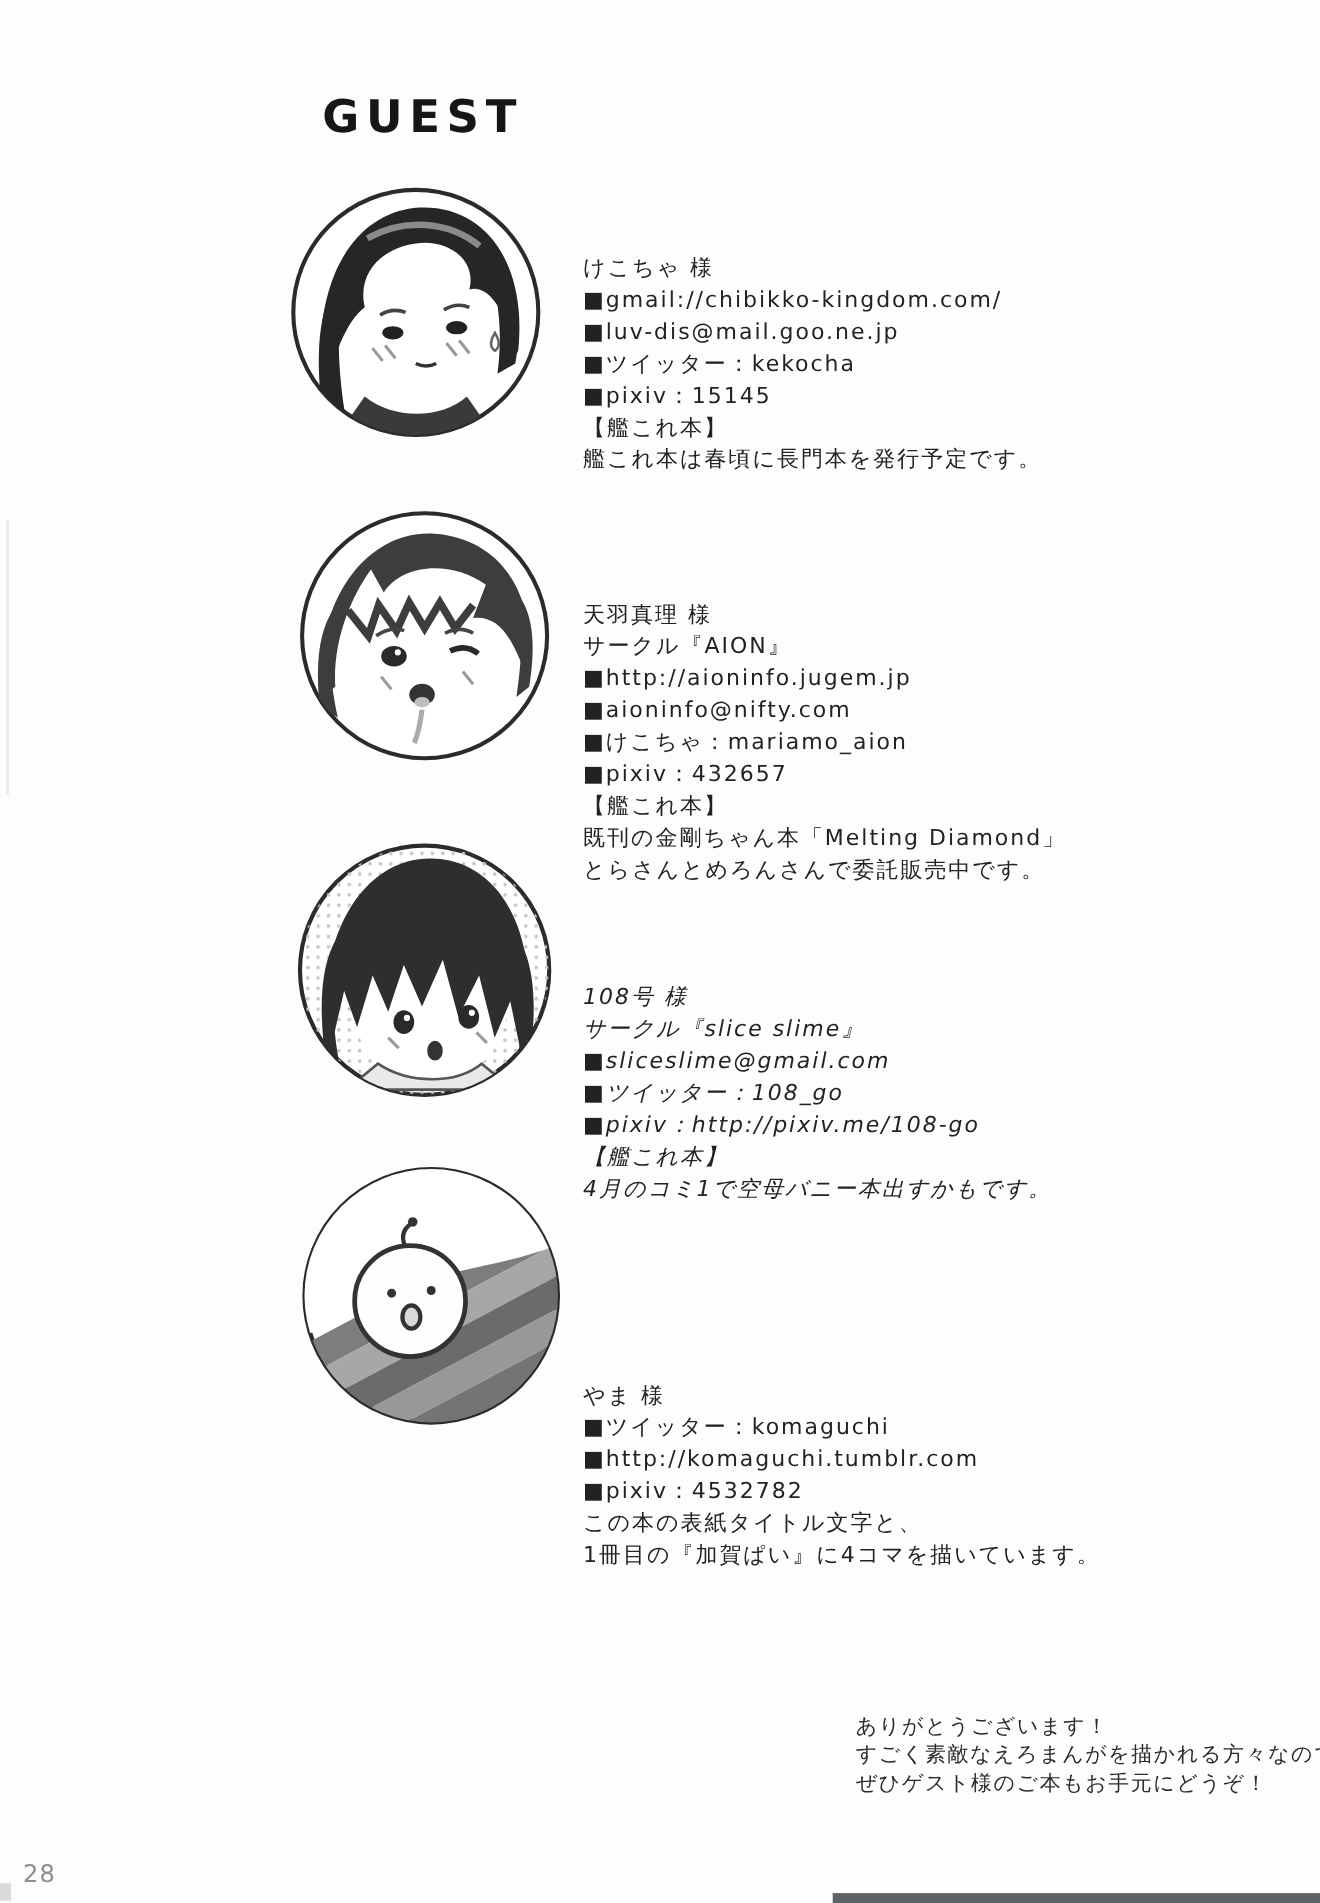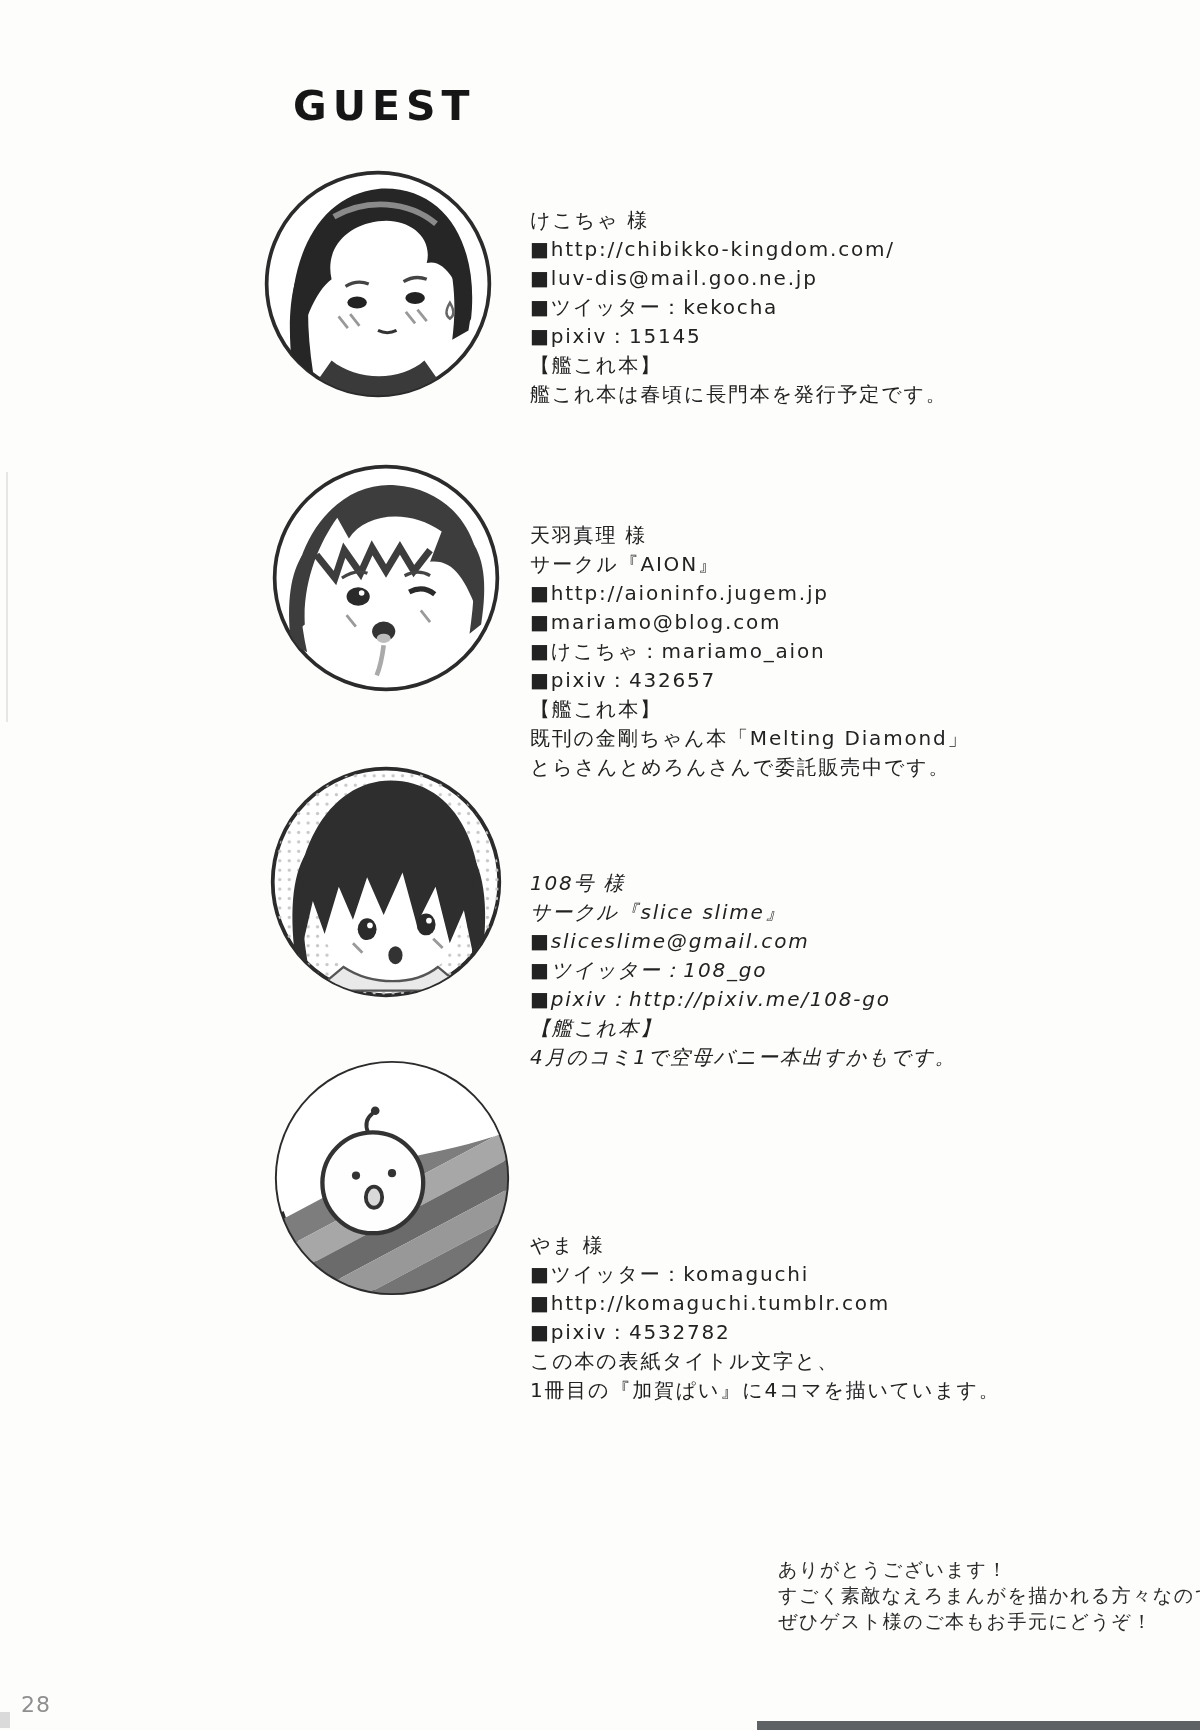--- a/index.html
+++ b/index.html
@@ -11,21 +11,21 @@
     overflow:hidden;
     font-family:"DejaVu Sans","Liberation Sans",sans-serif;
     color:#1e1e1e;
   }
   .title{
     position:absolute;left:293px;top:82px;margin:0;
     font-size:41px;font-weight:bold;letter-spacing:6px;color:#161616;
   }
   .avatar{position:absolute;}
   .avatar svg{display:block;width:100%;height:100%;}
-  .lines{position:absolute;}
+  .lines{position:absolute;margin-top:23px;}
   .gname,.gline{
     height:29px;line-height:29px;
     font-size:20px;letter-spacing:1.8px;
     white-space:nowrap;color:#222;
   }
   .g1-lines{left:530px;top:206px;}
   .g2-lines{left:530px;top:521px;}
   .g3-lines{left:530px;top:869px;font-style:italic;}
   .g4-lines{left:530px;top:1231px;}
   .av1{left:262px;top:168px;width:232px;height:232px;}
@@ -80,21 +80,21 @@
           <path d="M36,51 q5,-3 10,-1 M61,49 q5,-3 10,-1" fill="none" stroke="#444" stroke-width="1.4"></path>
           <path d="M33,64 l4,5 M38,63 l4,5 M62,62 l4,5 M67,61 l4,5" stroke="#999" stroke-width="1.2"></path>
           <path d="M50,70 q4,2 8,0" fill="none" stroke="#333" stroke-width="1.3"></path>
           <path d="M81,58 q3,5 0,7 q-3,-2 0,-7 Z" fill="#fff" stroke="#666" stroke-width="1"></path>
           <path d="M18,100 L30,83 C41,92 60,92 70,83 L82,100 Z" fill="#3a3a3a"></path>
         </g>
       </svg>
     </div>
     <div class="lines g1-lines">
       <div class="gname">けこちゃ 様</div>
-      <div class="gline">■http://chibikko-kingdom.com/</div>
+      <div class="gline">■gmail://chibikko-kingdom.com/</div>
       <div class="gline">■luv-dis@mail.goo.ne.jp</div>
       <div class="gline">■ツイッター：kekocha</div>
       <div class="gline">■pixiv：15145</div>
       <div class="gline">【艦これ本】</div>
       <div class="gline">艦これ本は春頃に長門本を発行予定です。</div>
     </div>
   </section>
 
   <section>
     <div class="avatar av2">
@@ -118,21 +118,21 @@
           <ellipse cx="49" cy="76" rx="3" ry="2" fill="#bdbdbd"></ellipse>
           <path d="M49,79 q-1,8 -3,13" fill="none" stroke="#aaa" stroke-width="2"></path>
           <path d="M33,66 l4,5 M65,64 l4,5" stroke="#9a9a9a" stroke-width="1.2"></path>
         </g>
       </svg>
     </div>
     <div class="lines g2-lines">
       <div class="gname">天羽真理 様</div>
       <div class="gline">サークル『AION』</div>
       <div class="gline">■http://aioninfo.jugem.jp</div>
-      <div class="gline">■mariamo@blog.com</div>
+      <div class="gline">■aioninfo@nifty.com</div>
       <div class="gline">■けこちゃ：mariamo_aion</div>
       <div class="gline">■pixiv：432657</div>
       <div class="gline">【艦これ本】</div>
       <div class="gline">既刊の金剛ちゃん本「Melting Diamond」</div>
       <div class="gline">とらさんとめろんさんで委託販売中です。</div>
     </div>
   </section>
 
   <section>
     <div class="avatar av3">

